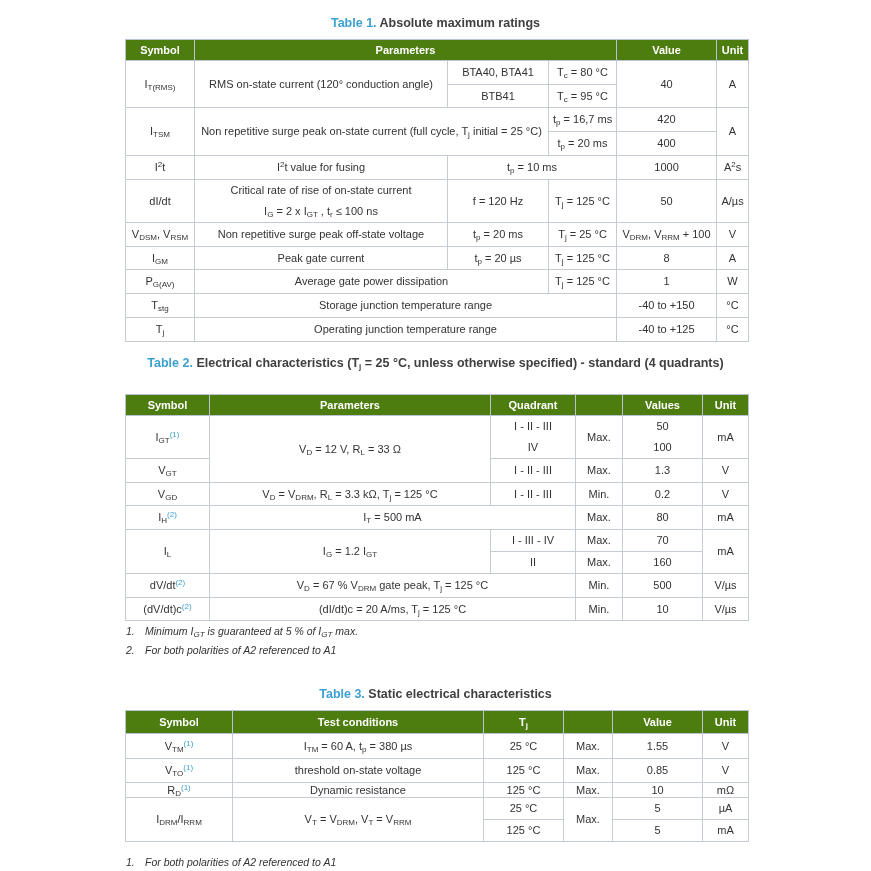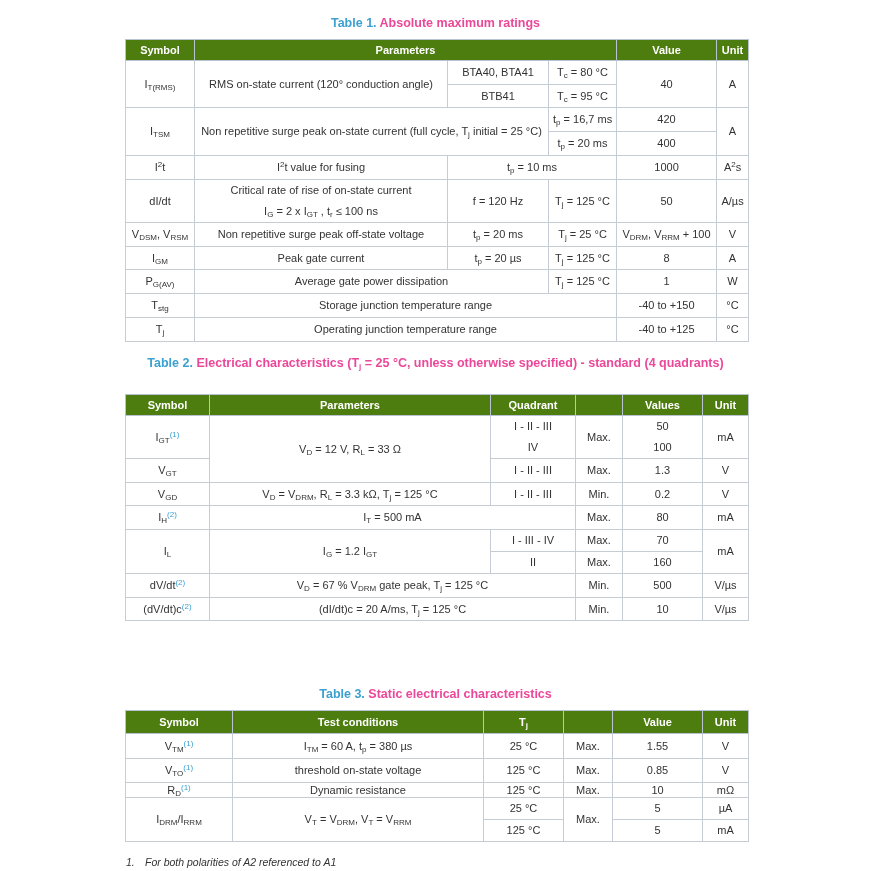--- a/index.html
+++ b/index.html
@@ -1,21 +1,21 @@
 <!DOCTYPE html>
 <html><head>
 <meta charset="utf-8">
 <style>
   html, body { margin:0; padding:0; background:#ffffff; }
   body { width:871px; height:871px; position:relative; overflow:hidden;
          font-family:"Liberation Sans", sans-serif; color:#333333; font-size:11px; }
   .caption { position:absolute; left:0; width:871px; text-align:center;
              font-weight:bold; font-size:12.5px; color:#1f2a44; }
   .caption .num { color:#3ca0d0; }
-  .caption .ttl { color:#ec4899; }
+  .caption .ttl { color:#404040; }
   table { position:absolute; border-collapse:collapse; table-layout:fixed; }
   td, th { border:1px solid #c6ccd4; padding:0 4px; font-size:11px; line-height:13px;
            color:#333333; vertical-align:middle; overflow:hidden; white-space:nowrap; }
   th { background:#4d7c0f; color:#ffffff; font-weight:bold; text-align:center; border-color:#b9c3d3; }
   td.c { text-align:center; }
   td.l { text-align:center; }
   sub { font-size:8px; vertical-align:-2px; line-height:0; }
   sup { font-size:8px; vertical-align:4px; line-height:0; }
   sup.fn { color:#3ca0d0; }
   .two { display:block; }
@@ -224,20 +224,22 @@
     <td class="c"><span>(dV/dt)c</span><sup class="fn">(2)</sup></td>
     <td class="l" colspan="2"><span>(dI/dt)c = 20 A/ms, T</span><sub>j</sub><span> = 125 °C</span></td>
     <td class="c">Min.</td>
     <td class="c">10</td>
     <td class="c">V/µs</td>
   </tr>
 </tbody>
   </table>
 
 <div class="notes" style="top:622px;">
+  <div><span class="n">1.</span><span>Minimum I</span><sub>GT</sub><span> is guaranteed at 5 % of I</span><sub>GT</sub><span> max.</span></div>
+  <div><span class="n">2.</span><span>For both polarities of A2 referenced to A1</span></div>
 </div>
 
 <div class="caption" style="top:687px;">
   <span class="num">Table 3.</span>
   <span class="ttl">Static electrical characteristics</span>
 </div>
 
 <table style="left:125px; top:710px; width:623px;">
   <colgroup>
       <col style="width:107px">

